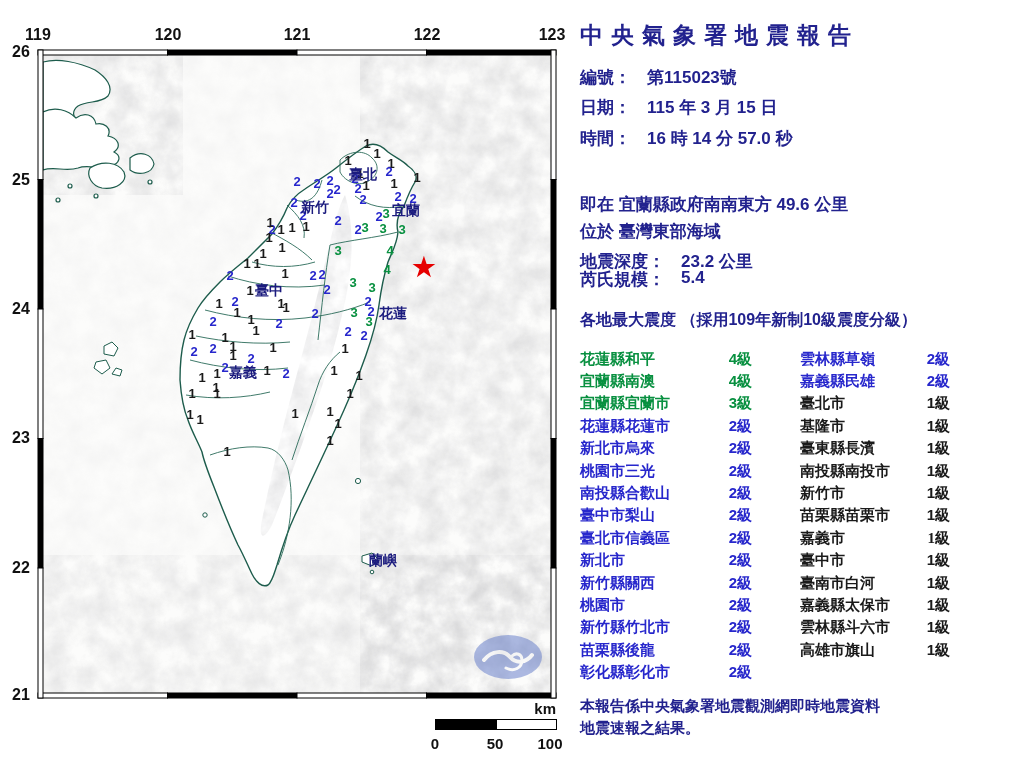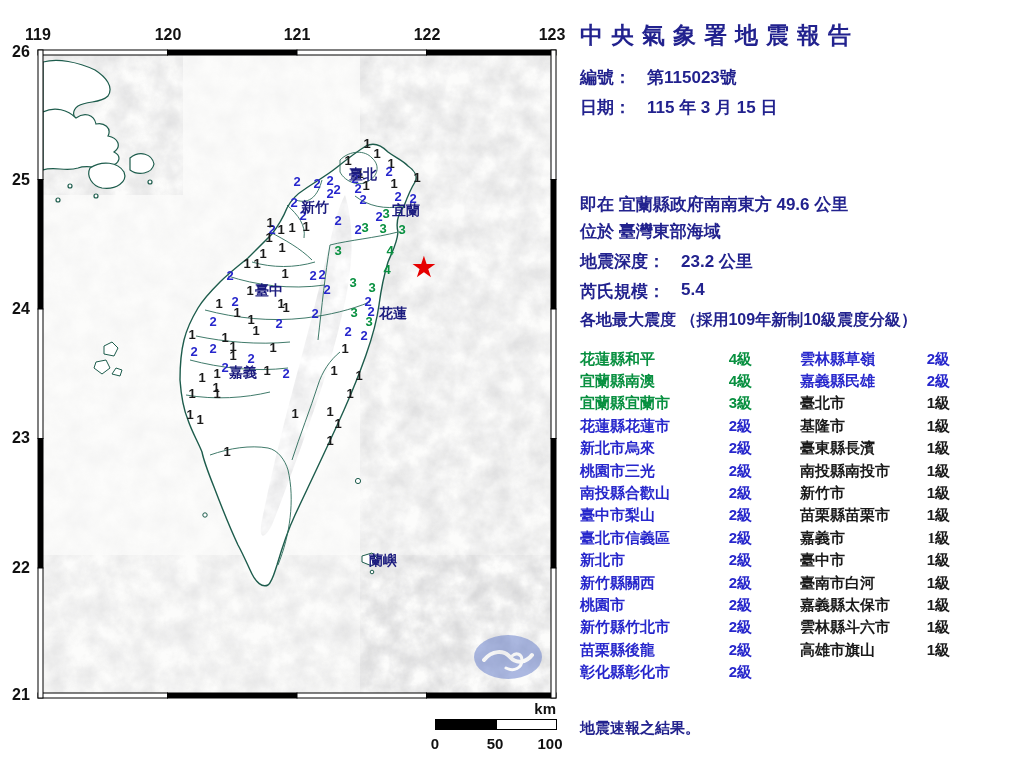--- a/index.html
+++ b/index.html
@@ -288,31 +288,35 @@
     <div class="rtitle">中央氣象署地震報告</div>
 
     <div class="rline" style="top:66px">
       <span>編號：</span>
       <span>第115023號</span>
     </div>
     <div class="rline" style="top:96px">
       <span>日期：</span>
       <span>115 年 3 月 15 日</span>
     </div>
+    <div class="rline" style="top:127px">
+      <span>時間：</span>
+      <span>16 時 14 分 57.0 秒</span>
+    </div>
     <div class="rline" style="top:193px">
       <span>即在 宜蘭縣政府南南東方 49.6 公里</span>
     </div>
     <div class="rline" style="top:220px">
       <span>位於 臺灣東部海域</span>
     </div>
     <div class="rline" style="top:250px">
       <span>地震深度：</span>
       <span>23.2 公里</span>
     </div>
-    <div class="rline" style="top:280px">
+    <div class="rline" style="top:268px">
       <span>芮氏規模：</span>
       <span>5.4</span>
     </div>
 
     <div class="rheader">各地最大震度 （採用109年新制10級震度分級）</div>
 
     <div class="icol" style="left:0;top:348px;width:172px">
 
     <div class="irow" style="color: rgb(8, 144, 64);">
           <span>花蓮縣和平</span>
@@ -429,15 +433,16 @@
         <div class="irow" style="color: rgb(26, 26, 26);">
           <span>雲林縣斗六市</span>
           <span>1級</span>
         </div>
         <div class="irow" style="color: rgb(26, 26, 26);">
           <span>高雄市旗山</span>
           <span>1級</span>
         </div>
       </div>
 
+    <div class="rfoot" style="top:697px">本報告係中央氣象署地震觀測網即時地震資料</div>
     <div class="rfoot" style="top:719px">地震速報之結果。</div>
   </div>
 </div>
 
 </body></html>

